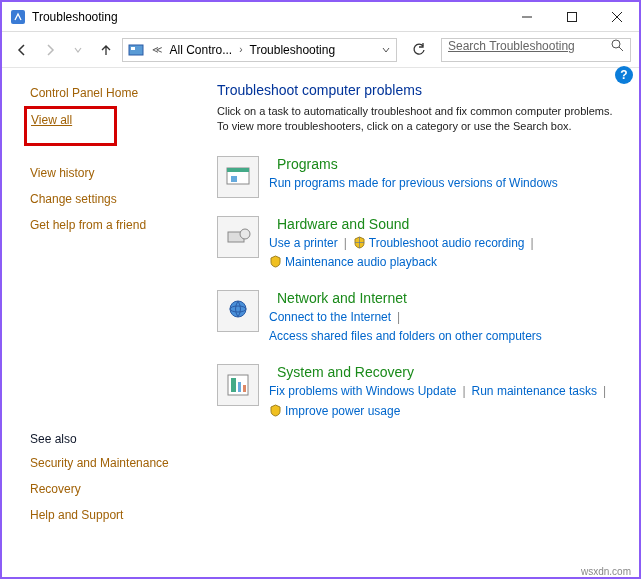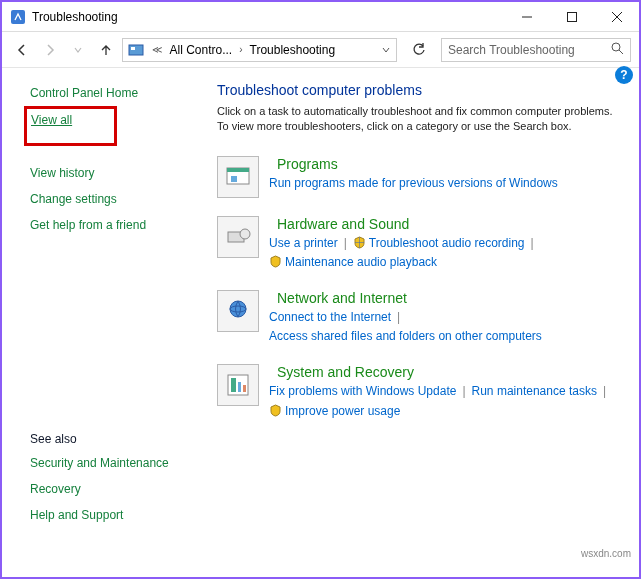--- a/index.html
+++ b/index.html
@@ -13,41 +13,41 @@
 .winbtn svg { stroke: #222; }
 .navbar { height: 36px; display: flex; align-items: center; padding: 0 8px; gap: 4px; border-bottom: 1px solid #e5e5e5; }
 .nav-arrow { width: 24px; height: 24px; display: flex; align-items: center; justify-content: center; color: #555; }
 .nav-arrow.disabled { color: #bbb; }
 .breadcrumb { flex: 1; height: 24px; border: 1px solid #ccc; display: flex; align-items: center; font-size: 12px; padding: 0 2px; gap: 2px; min-width: 0; }
 .breadcrumb .cp-icon { width: 16px; height: 16px; margin: 0 3px; flex-shrink: 0; }
 .breadcrumb .seg { padding: 0 2px; white-space: nowrap; overflow: hidden; }
 .breadcrumb .chev { color: #555; font-size: 10px; padding: 0 3px; flex-shrink: 0; }
 .breadcrumb .dd { color: #555; margin-left: auto; padding: 0 4px; }
 .refresh { width: 24px; height: 24px; display: flex; align-items: center; justify-content: center; margin: 0 6px; }
-.search { width: 190px; height: 24px; border: 1px solid #ccc; display: flex; align-items: center; padding: 0 6px; font-size: 12px; color: #666; }
+.search { width: 190px; height: 24px; border: 1px solid #ccc; display: flex; align-items: flex-start; padding: 0 6px; font-size: 12px; color: #666; text-decoration: underline; }
 .search .ph { flex: 1; }
 .body { display: flex; height: calc(579px - 30px - 36px - 2px - 18px); }
 .sidebar { width: 205px; padding: 18px 10px 10px 28px; font-size: 12px; }
-.sidebar a { color: #15803d; text-decoration: none; display: block; margin-bottom: 12px; cursor: pointer; }
+.sidebar a { color: #a16207; text-decoration: none; display: block; margin-bottom: 12px; cursor: pointer; }
 .sidebar a.highlight { text-decoration: underline; }
 .highlight-box { border: 3px solid #d40000; padding: 4px 42px 4px 4px; margin: -6px -42px 20px -6px; display: inline-block; }
 .see-also-hdr { color: #0f172a; margin-top: 200px; margin-bottom: 10px; }
 .main { flex: 1; padding: 14px 20px 10px 10px; font-size: 12px; position: relative; }
 .help-icon { position: absolute; top: -2px; right: 6px; width: 18px; height: 18px; background: #0b7dda; border-radius: 50%; color: #fff; font-size: 12px; font-weight: bold; display: flex; align-items: center; justify-content: center; }
 h1 { color: #003399; font-size: 14px; font-weight: 400; margin: 0 0 6px 0; }
 .desc { color: #222; font-size: 11px; line-height: 1.35; margin-bottom: 22px; }
 .cat { display: flex; margin-bottom: 18px; }
 .cat-icon { width: 42px; height: 42px; margin-right: 10px; flex-shrink: 0; border: 1px solid #bbb; background: #f4f4f4; display: flex; align-items: center; justify-content: center; }
 .cat-body { flex: 1; }
 .cat-title { color: #1a8a1a; font-size: 14px; margin-bottom: 2px; cursor: pointer; margin-left: 8px; }
 .cat-links { line-height: 1.6; }
 .cat-links a { color: #0066cc; text-decoration: none; cursor: pointer; }
 .sep { color: #888; margin: 0 6px; }
 .shield { display: inline-block; width: 13px; height: 13px; vertical-align: -2px; margin-right: 3px; }
-.watermark { position: absolute; bottom: 18px; right: 8px; font-size: 10px; color: #888; text-align: right; }
+.watermark { position: absolute; bottom: 0; right: 8px; font-size: 10px; color: #888; text-align: right; }
 </style>
 </head>
 <body>
 
 <div class="window">
 
   <div class="titlebar">
     <span class="icon">
       <svg viewBox="0 0 16 16">
           <rect x="1" y="1" width="14" height="14" fill="#3a7bd5" rx="2"></rect>

